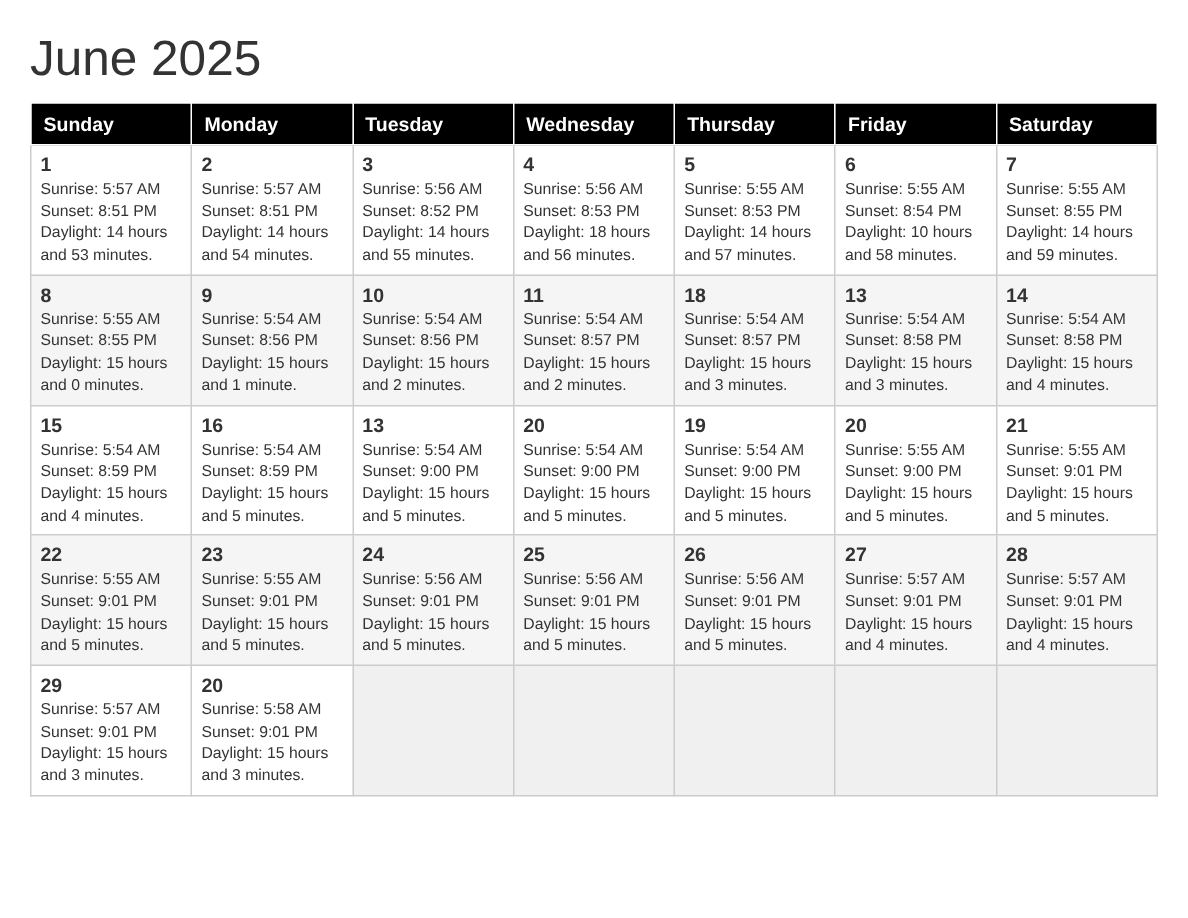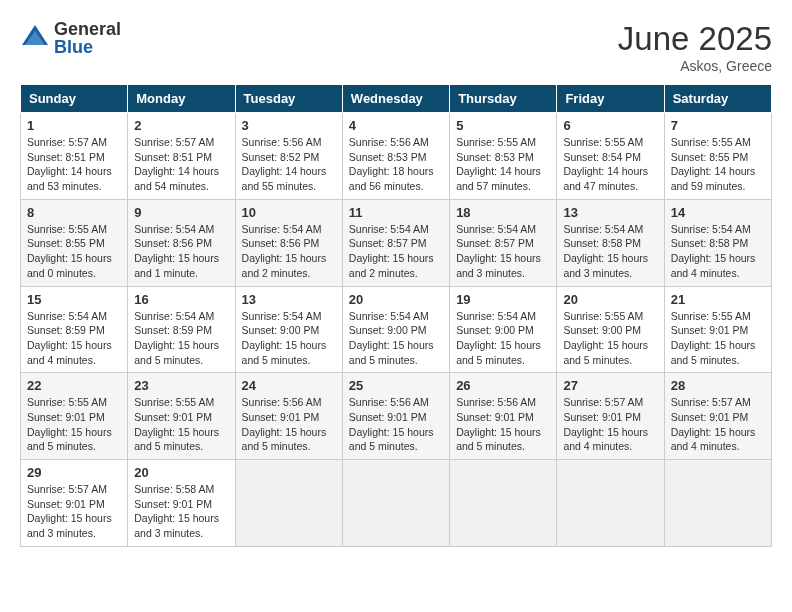--- a/index.html
+++ b/index.html
@@ -50,21 +50,21 @@
     }
     .location {
       font-size: 14px;
       color: #555;
     }
     .calendar {
       width: 100%;
       border-collapse: collapse;
     }
     .calendar th {
-      background-color: #0c4a6e;
+      background-color: #000000;
       color: #fff;
       padding: 6px 8px;
       font-size: 13px;
       font-weight: bold;
       text-align: left;
       border: 1px solid #fff;
     }
     .calendar td {
       vertical-align: top;
       padding: 5px 6px;
@@ -87,33 +87,22 @@
       margin-bottom: 2px;
     }
     .day-info {
       line-height: 1.4;
     }
   </style>
 </head>
 <body>
 
 <div class="header">
-  <div class="logo">
-    <svg class="logo-icon" viewBox="0 0 30 30">
-      <polygon points="15,2 28,22 2,22" fill="#1a5fa8"></polygon>
-      <polygon points="15,8 25,22 5,22" fill="#5ba3d9" opacity="0.6"></polygon>
-    </svg>
-    <div class="logo-text">
-      <span class="logo-general">General</span>
-      <span class="logo-blue">Blue</span>
-    </div>
-  </div>
   <div class="title-block">
     <div class="month-title">June 2025</div>
-    <div class="location">Askos, Greece</div>
   </div>
 </div>
 
 <table class="calendar">
   <thead>
     <tr>
       <th>Sunday</th>
       <th>Monday</th>
       <th>Tuesday</th>
       <th>Wednesday</th>
@@ -162,21 +151,21 @@
           <span>Sunrise: 5:55 AM</span><br>
           <span>Sunset: 8:53 PM</span><br>
           <span>Daylight: 14 hours and 57 minutes.</span>
         </div>
       </td>
         <td>
         <span class="day-num">6</span>
         <div class="day-info">
           <span>Sunrise: 5:55 AM</span><br>
           <span>Sunset: 8:54 PM</span><br>
-          <span>Daylight: 14 hours and 47 minutes.</span>
+          <span>Daylight: 10 hours and 58 minutes.</span>
         </div>
       </td>
         <td>
         <span class="day-num">7</span>
         <div class="day-info">
           <span>Sunrise: 5:55 AM</span><br>
           <span>Sunset: 8:55 PM</span><br>
           <span>Daylight: 14 hours and 59 minutes.</span>
         </div>
       </td>

